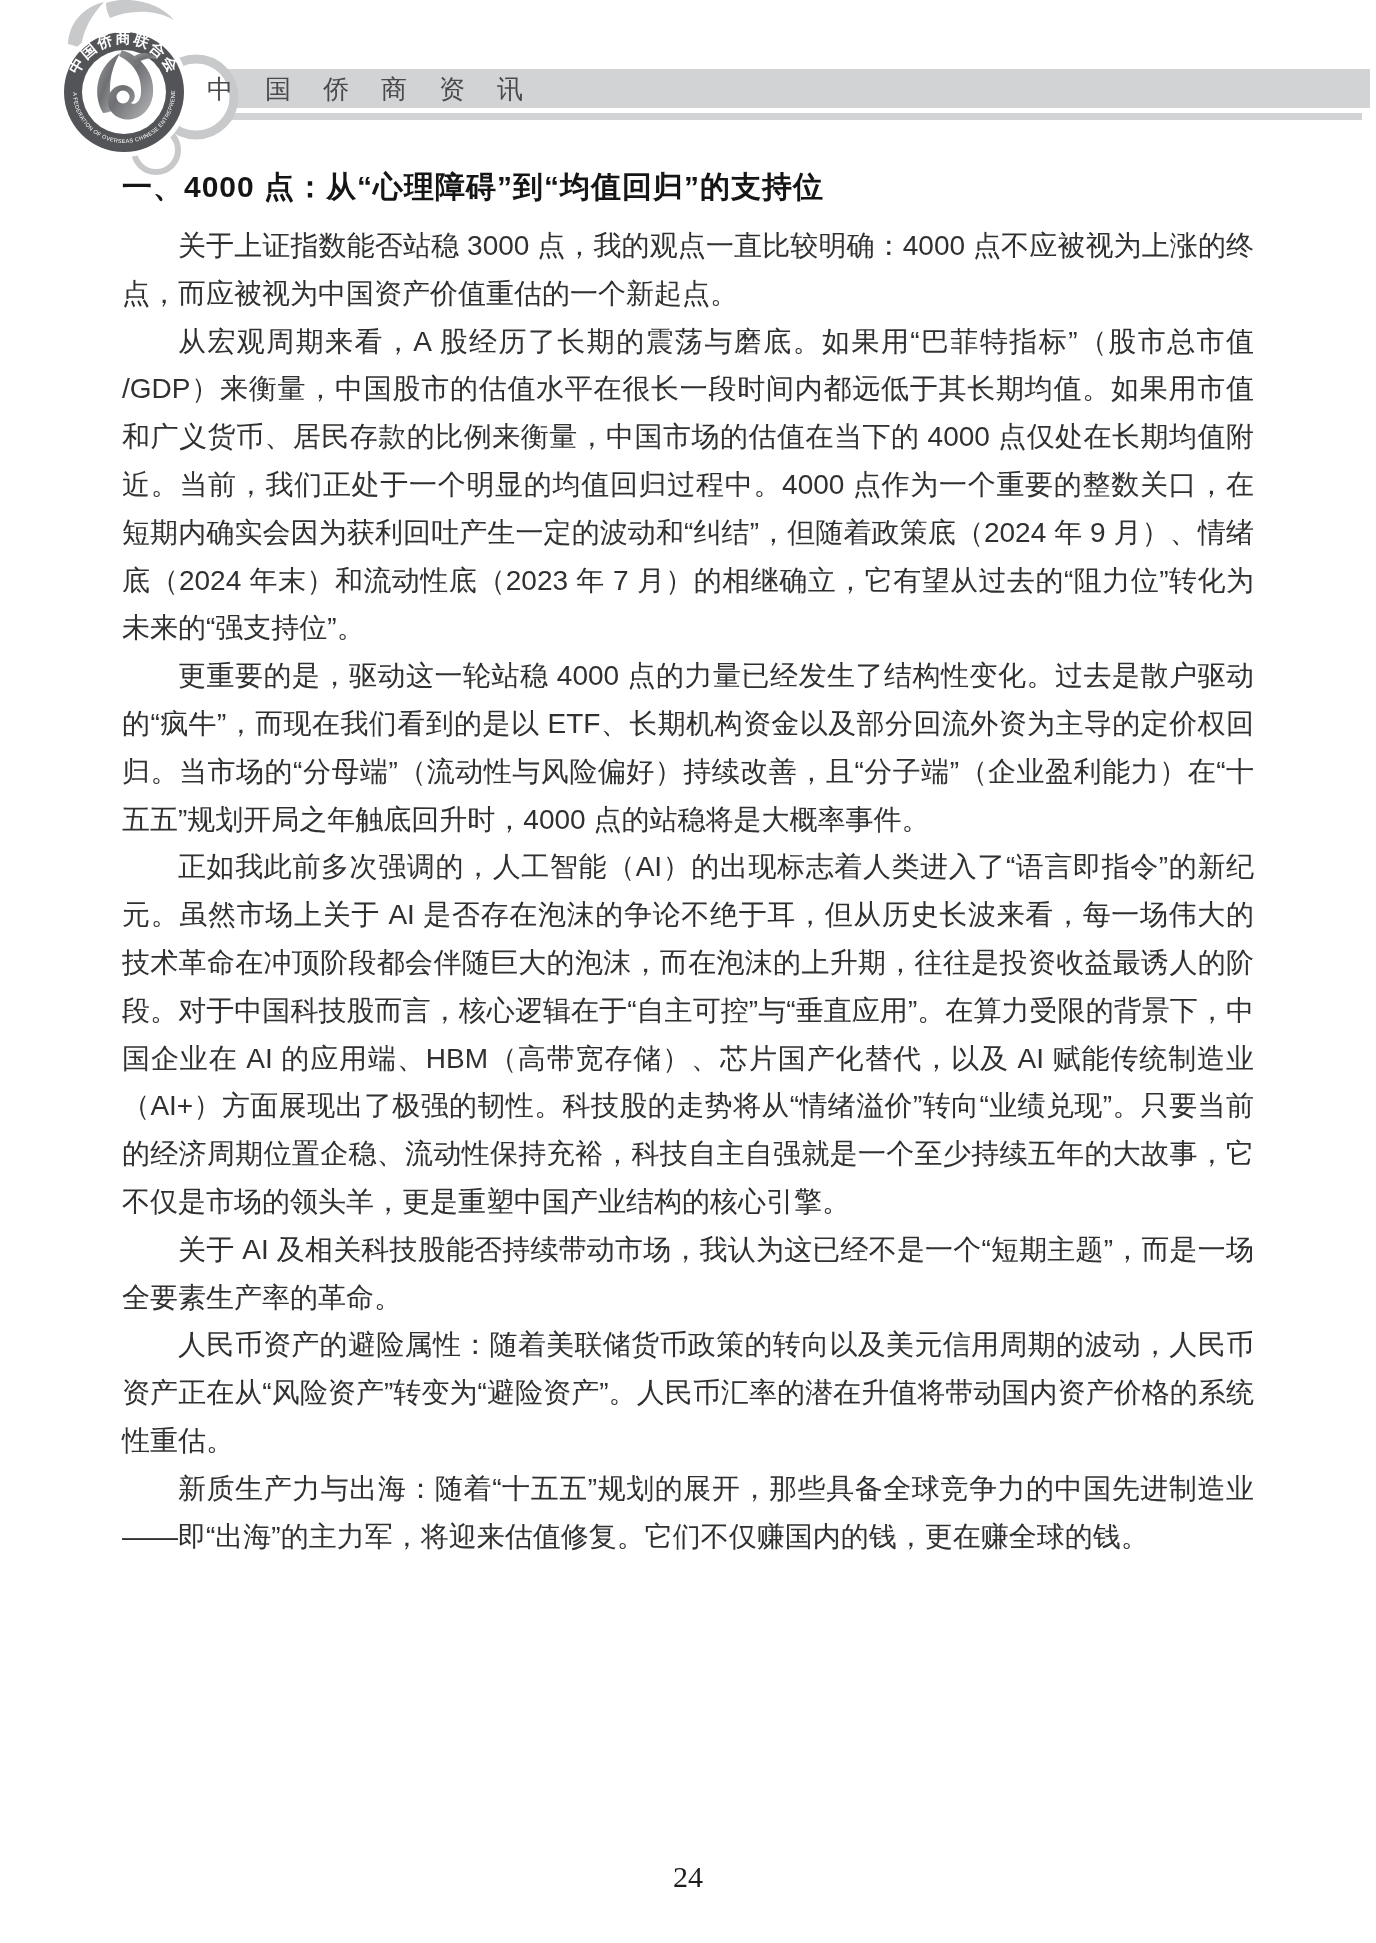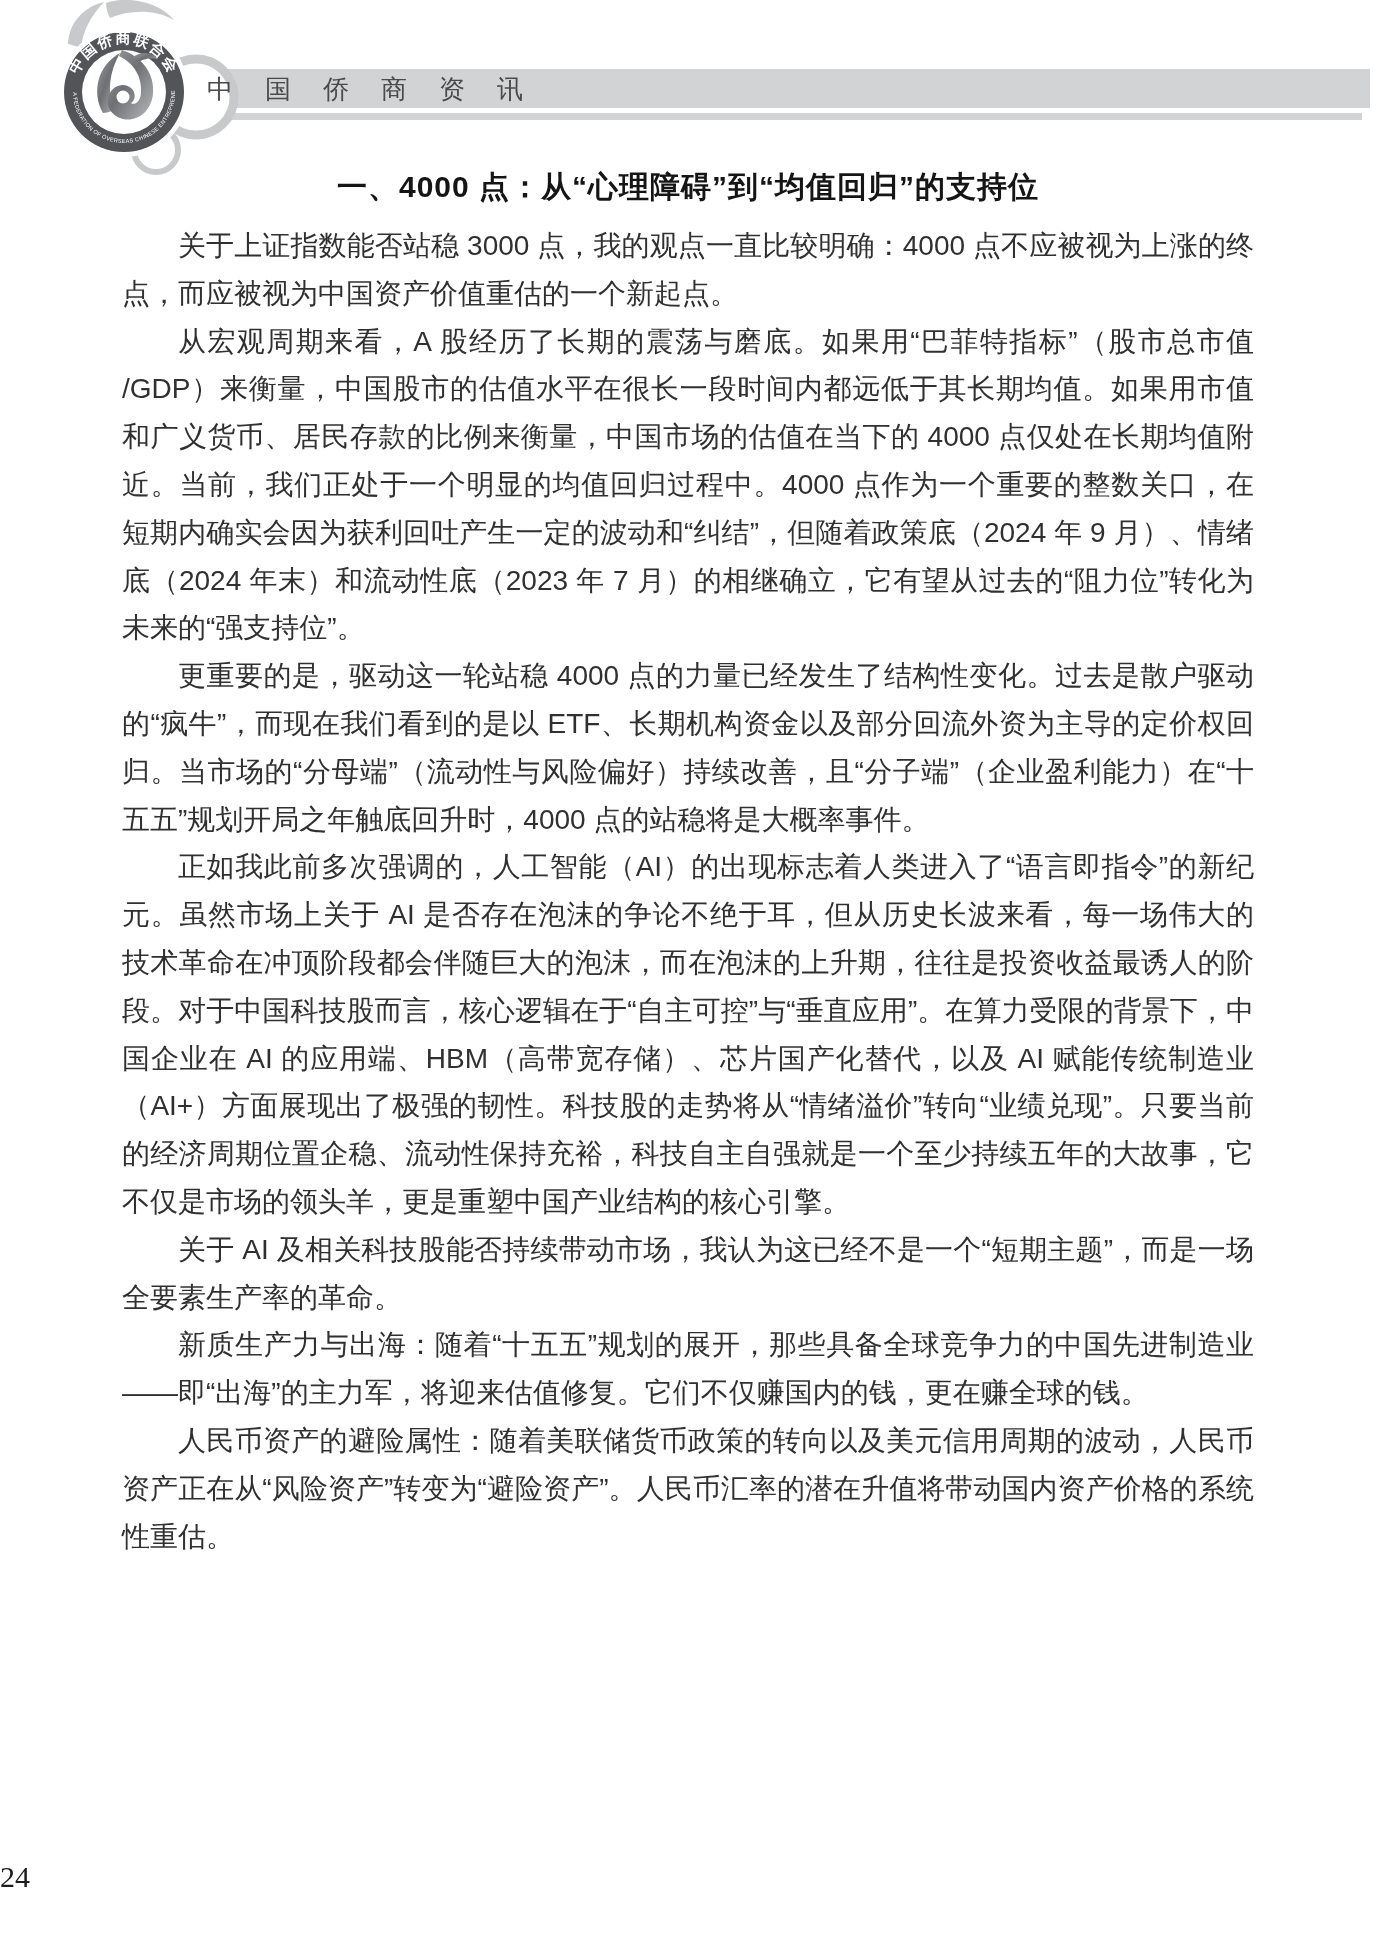--- a/index.html
+++ b/index.html
@@ -33,36 +33,37 @@
   
   .content{
     position:absolute;left:122px;top:0;
     width:1132px;
   }
   .content h2{
     margin:14px 0 10px 0;
     font-size:30px;line-height:50px;
     font-weight:700;
     color:var(--text-heading,#151515);
-    text-align:center;
+    text-align:left;
     letter-spacing:1px;
   }
   .content h2.first{margin-top:162px;}
   .content p{
     margin:0;
     font-size:28px;
     line-height:47.8px;
     text-indent:2em;
     text-align:justify;
     text-justify:inter-ideograph;
     color:var(--text-body,#303030);
   }
   
   .page-number{
     position:absolute;left:0;top:1860px;width:100%;
+    text-align:center;
     font-family:"Liberation Serif", serif;
     font-size:30px;color:#1d1d1d;
   }
 </style>
 </head>
 <body>
 
 <div class="page">
 
   <div class="banner-bar"></div>
@@ -113,20 +114,20 @@
   <div class="content">
 
     <h2 class="first">一、4000 点：从“心理障碍”到“均值回归”的支持位</h2>
     <p>关于上证指数能否站稳 3000 点，我的观点一直比较明确：4000 点不应被视为上涨的终点，而应被视为中国资产价值重估的一个新起点。</p>
     <p>从宏观周期来看，A 股经历了长期的震荡与磨底。如果用“巴菲特指标”（股市总市值 /GDP）来衡量，中国股市的估值水平在很长一段时间内都远低于其长期均值。如果用市值和广义货币、居民存款的比例来衡量，中国市场的估值在当下的 4000 点仅处在长期均值附近。当前，我们正处于一个明显的均值回归过程中。4000 点作为一个重要的整数关口，在短期内确实会因为获利回吐产生一定的波动和“纠结”，但随着政策底（2024 年 9 月）、情绪底（2024 年末）和流动性底（2023 年 7 月）的相继确立，它有望从过去的“阻力位”转化为未来的“强支持位”。</p>
     <p>更重要的是，驱动这一轮站稳 4000 点的力量已经发生了结构性变化。过去是散户驱动的“疯牛”，而现在我们看到的是以 ETF、长期机构资金以及部分回流外资为主导的定价权回归。当市场的“分母端”（流动性与风险偏好）持续改善，且“分子端”（企业盈利能力）在“十五五”规划开局之年触底回升时，4000 点的站稳将是大概率事件。</p>
 
     <p>正如我此前多次强调的，人工智能（AI）的出现标志着人类进入了“语言即指令”的新纪元。虽然市场上关于 AI 是否存在泡沫的争论不绝于耳，但从历史长波来看，每一场伟大的技术革命在冲顶阶段都会伴随巨大的泡沫，而在泡沫的上升期，往往是投资收益最诱人的阶段。对于中国科技股而言，核心逻辑在于“自主可控”与“垂直应用”。在算力受限的背景下，中国企业在 AI 的应用端、HBM（高带宽存储）、芯片国产化替代，以及 AI 赋能传统制造业（AI+）方面展现出了极强的韧性。科技股的走势将从“情绪溢价”转向“业绩兑现”。只要当前的经济周期位置企稳、流动性保持充裕，科技自主自强就是一个至少持续五年的大故事，它不仅是市场的领头羊，更是重塑中国产业结构的核心引擎。</p>
     <p>关于 AI 及相关科技股能否持续带动市场，我认为这已经不是一个“短期主题”，而是一场全要素生产率的革命。</p>
 
+    <p>人民币资产的避险属性：随着美联储货币政策的转向以及美元信用周期的波动，人民币资产正在从“风险资产”转变为“避险资产”。人民币汇率的潜在升值将带动国内资产价格的系统性重估。</p>
     <p>新质生产力与出海：随着“十五五”规划的展开，那些具备全球竞争力的中国先进制造业——即“出海”的主力军，将迎来估值修复。它们不仅赚国内的钱，更在赚全球的钱。</p>
-    <p>人民币资产的避险属性：随着美联储货币政策的转向以及美元信用周期的波动，人民币资产正在从“风险资产”转变为“避险资产”。人民币汇率的潜在升值将带动国内资产价格的系统性重估。</p>
 
   </div>
 
   <div class="page-number">24</div>
 
 </div>
 
 </body></html>

